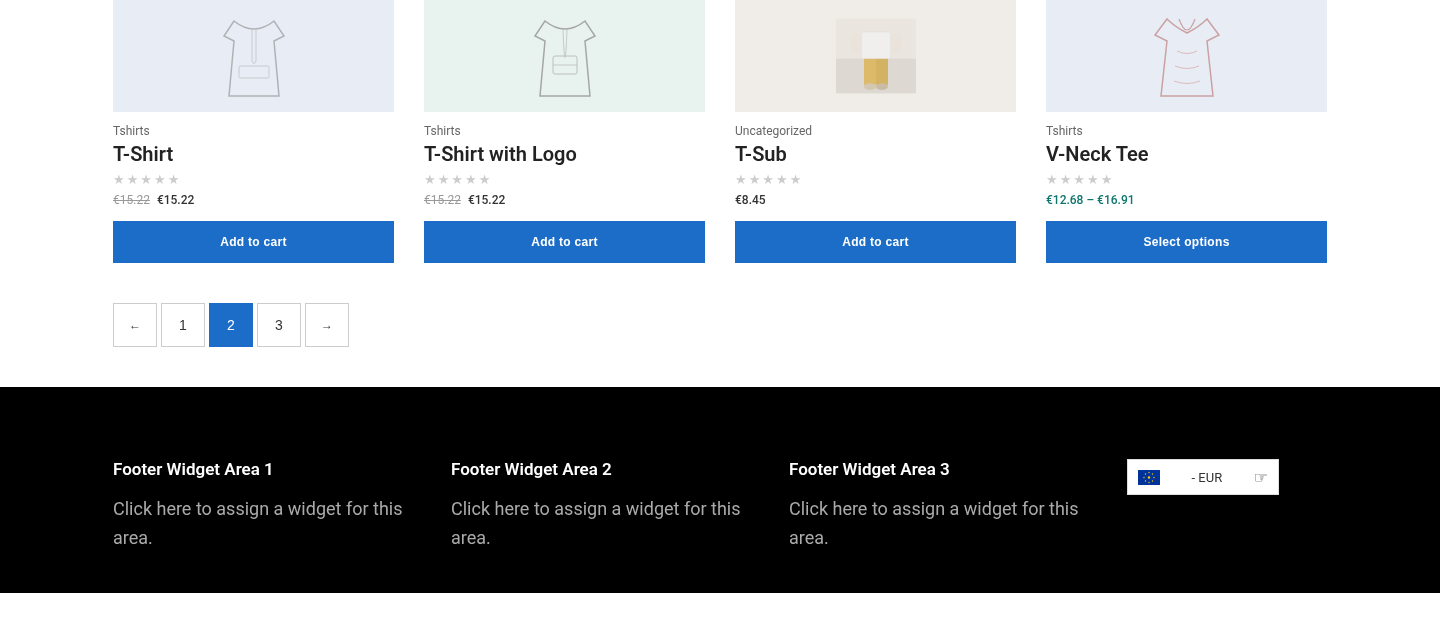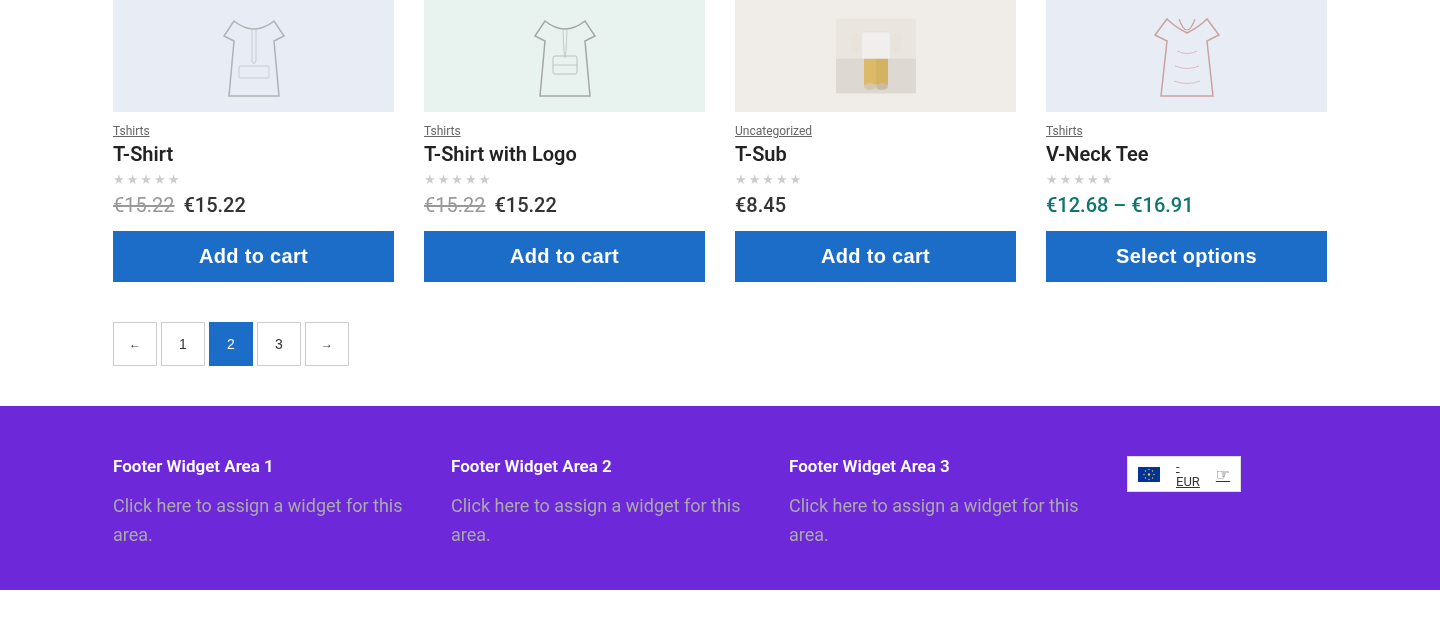--- a/index.html
+++ b/index.html
@@ -42,21 +42,20 @@
 
     .product-image.tshirt-plain { background: #e8edf5; }
     .product-image.tshirt-logo { background: #e8f2ee; }
     .product-image.tshirt-photo { background: #f0ede8; }
     .product-image.tshirt-vneck { background: #e8edf5; }
 
     .product-category {
       font-size: 12px;
       color: #666;
       margin-bottom: 4px;
-      text-decoration: underline;
     }
 
     .product-name {
       font-size: 20px;
       font-weight: 600;
       color: #222;
       margin-bottom: 6px;
     }
 
     .product-stars {
@@ -65,21 +64,21 @@
       margin-bottom: 6px;
     }
 
     .star {
       color: #ccc;
       font-size: 13px;
     }
 
     .product-price {
       margin-bottom: 14px;
-      font-size: 20px;
+      font-size: 12px;
       color: #333;
     }
 
     .price-original {
       text-decoration: line-through;
       color: #999;
       margin-right: 4px;
     }
 
     .price-current {
@@ -90,21 +89,21 @@
     .price-range {
       color: #0f766e;
       font-weight: 500;
     }
 
     .btn-cart {
       background: #1c6dc8;
       color: #fff;
       border: none;
       padding: 14px 4px;
-      font-size: 20px;
+      font-size: 12px;
       font-weight: 600;
       cursor: pointer;
       text-align: center;
       letter-spacing: 0.3px;
       transition: background 0.2s;
     }
 
     .pagination {
       display: flex;
       gap: 0;
@@ -131,23 +130,23 @@
       color: #fff;
       border-color: #1c6dc8;
     }
 
     .page-arrow {
       font-size: 12px;
     }
 
     
     .footer {
-      background: #6d28d9;
+      background: #000000;
       color: #ccc;
-      padding: 50px 113px 40px 113px;
+      padding: 72px 113px 40px 113px;
     }
 
     .footer-grid {
       display: grid;
       grid-template-columns: repeat(3, 1fr) 200px;
       gap: 40px;
     }
 
     .footer-widget-title {
       font-size: 17px;
@@ -166,23 +165,22 @@
       display: flex;
       align-items: center;
       gap: 16px;
       background: #fff;
       border: 1px solid #ddd;
       padding: 6px 10px;
       cursor: pointer;
       font-size: 13px;
       color: #333;
       height: 36px;
-      width: 114px;
+      width: 152px;
       justify-content: space-between;
-      text-decoration: underline;
     }
 
     .eu-flag {
       width: 22px;
       height: 15px;
       background: #003399;
       border-radius: 1px;
       display: inline-flex;
       align-items: center;
       justify-content: center;

